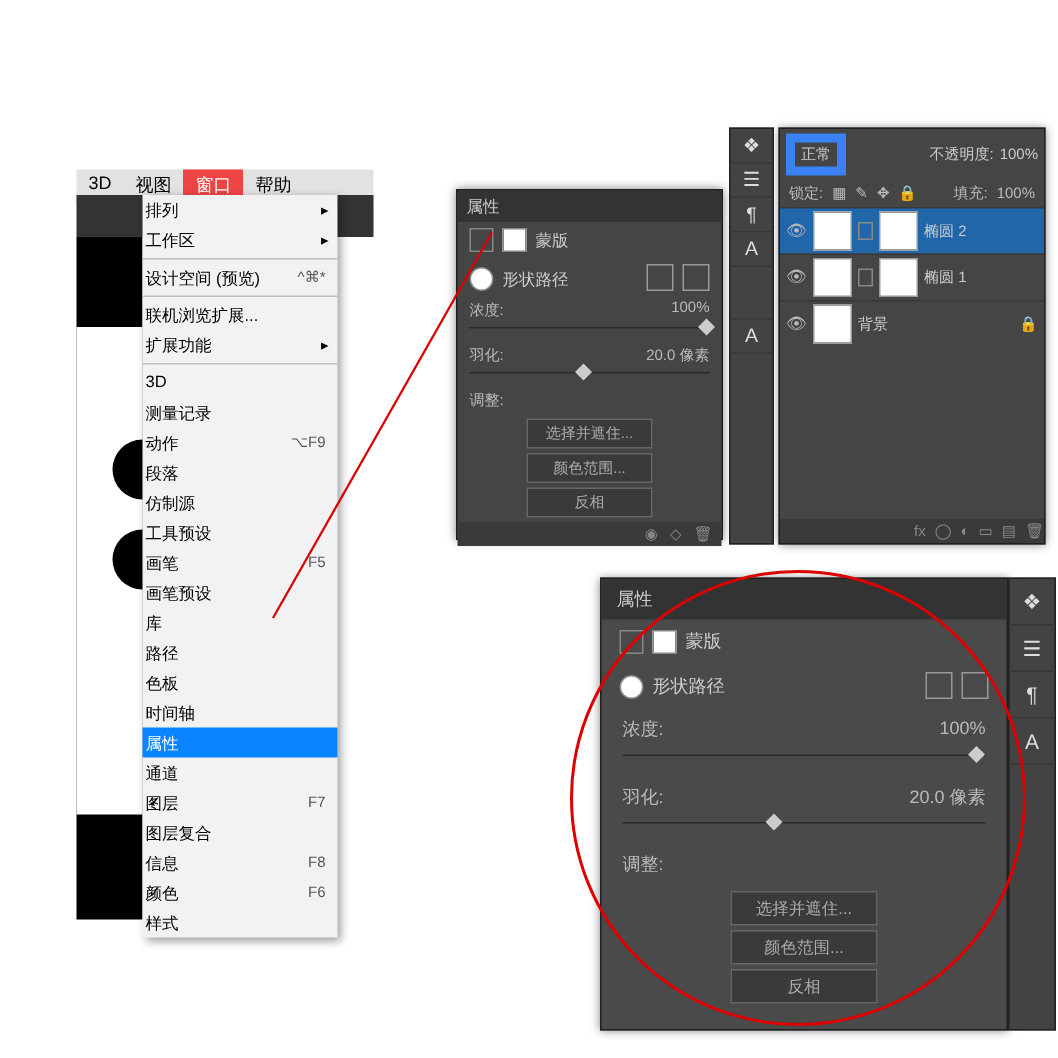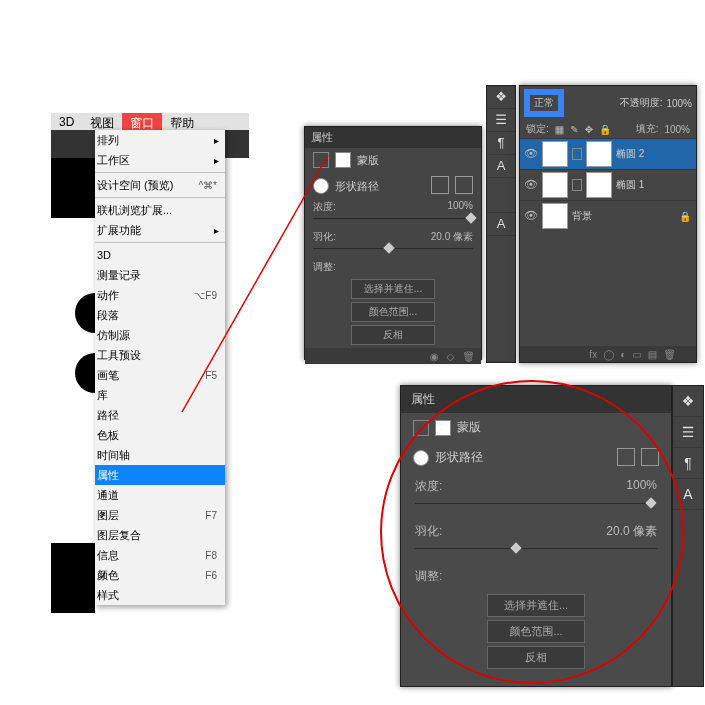--- a/index.html
+++ b/index.html
@@ -83,21 +83,21 @@
   .mode-row{display:flex;align-items:center;padding:3px 4px;font-size:10px;color:#ccc;gap:4px;}
   .mode-row .sel{border:6px solid #3b82f6;padding:1px 4px;}
   .lock-row{display:flex;align-items:center;padding:2px 6px;font-size:10px;color:#bbb;gap:6px;}
   .layer{display:flex;align-items:center;padding:2px 4px;gap:4px;font-size:10px;border-top:1px solid #383838;}
   .layer.sel{background:#2266aa;}
   .layer .eye{width:14px;height:14px;color:#bbb;font-size:11px;text-align:center;}
   .layer .thumb{width:24px;height:24px;background:#fff;border:0.5px solid #999;}
   .layer .thumb.locked{background:#fff;}
   .layer .chain{width:8px;height:10px;border:0.5px solid #888;}
   .layer .mask{width:24px;height:24px;background:#fff;border:0.5px solid #999;}
-  .lyr-foot{position:absolute;bottom:0;left:0;right:0;height:16px;background:#3a3a3a;display:flex;justify-content:flex-end;align-items:center;gap:6px;font-size:10px;color:#888;padding:0 20px;}
+  .lyr-foot{position:absolute;bottom:0;left:0;right:0;height:16px;background:#3a3a3a;display:flex;justify-content:flex-end;align-items:center;gap:6px;font-size:10px;color:#888;padding:0 0;}
   
   .zoom-wrap{position:absolute;left:380px;top:380px;width:322px;height:322px;}
   .red-circle{position:absolute;left:0;top:0;width:300px;height:300px;border:2px solid #d00;border-radius:50%;}
   .p-zoom { left:400px; top:385px; width:270px; height:300px; background:#4a4a4a;}
   .p-zoom .lbl-row{font-size:12px;padding:6px 14px;}
   .p-zoom .titlebar{font-size:12px;padding:5px 10px;}
   .p-zoom .row{padding:6px 12px;font-size:12px;}
   .p-zoom .slider{margin:0 14px 10px;}
   .p-zoom .btn{width:90px;font-size:11px;padding:3px;}
   .micon{width:16px;height:16px;border:1px solid #999;display:inline-block;}
@@ -159,20 +159,23 @@
       <span>仿制源</span>
     </div>
   <div class="item">
       <span>工具预设</span>
     </div>
   <div class="item">
       <span>画笔</span>
       <span class="sc">F5</span>
     </div>
   <div class="item">
+      <span>画笔预设</span>
+    </div>
+  <div class="item">
       <span>库</span>
     </div>
   <div class="item">
       <span>路径</span>
     </div>
   <div class="item">
       <span>色板</span>
     </div>
   <div class="item">
       <span>时间轴</span>

